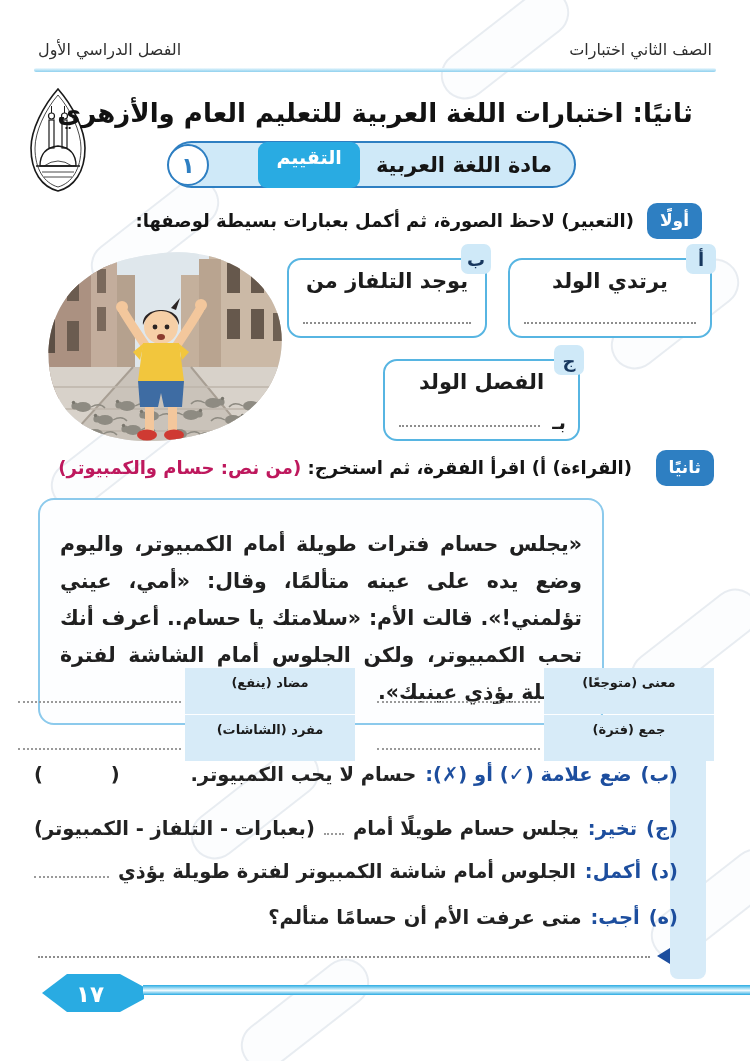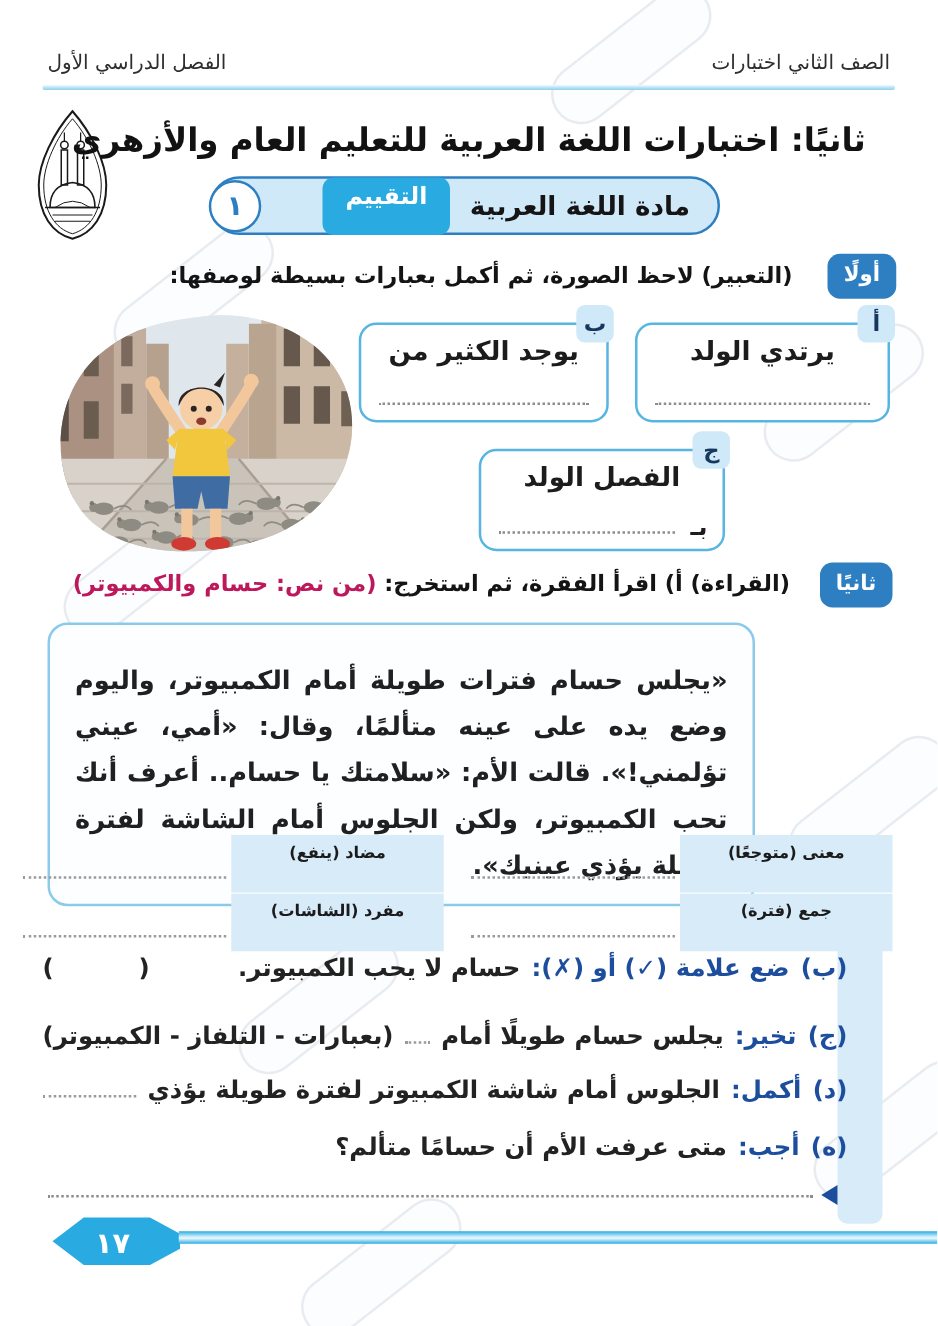--- a/index.html
+++ b/index.html
@@ -27,21 +27,21 @@
           padding:0 22px 0 60px; gap:16px; }
   .pill-subject { font-size:21px; font-weight:bold; color:#151515; white-space:nowrap; }
   .pill-badge { background:#29abe2; color:#ffffff; font-size:19px; font-weight:bold;
                 padding:4px 18px 20px; border-radius:9px; white-space:nowrap; }
   .pill-circle { position:absolute; left:-3px; top:1px; width:42px; height:42px; background:#ffffff;
                  border:2.5px solid #2e7fc2; border-radius:50%; display:flex; align-items:center;
                  justify-content:center; font-size:22px; font-weight:bold; color:#2e7fc2; }
   
   .sec-badge { position:absolute; background:#2e7fc2; color:#fff; font-weight:bold; font-size:17px;
                padding:7px 13px 9px; border-radius:10px; white-space:nowrap; }
-  .sec1-badge { top:203px; right:33px; }
+  .sec1-badge { top:203px; right:48px; }
   .sec2-badge { top:450px; right:36px; }
   .sec1-heading { position:absolute; top:210px; right:116px; font-size:18px; font-weight:bold;
                   color:#141414; white-space:nowrap; }
   .sec2-heading { position:absolute; top:457px; right:118px; font-size:18px; font-weight:bold;
                   color:#141414; white-space:nowrap; }
   .red { color:#be185d; }
   
   .scene { position:absolute; left:33px; top:247px; }
   
   .abox { position:absolute; background:#ffffff; border:2.5px solid #57b5e2; border-radius:14px; }
@@ -210,21 +210,21 @@
     </svg>
   </div>
 
   <div class="abox box-a">
     <span class="abox-tab">أ</span>
     <span class="abox-text">يرتدي الولد</span>
     <span class="abox-dots"></span>
   </div>
   <div class="abox box-b">
     <span class="abox-tab">ب</span>
-    <span class="abox-text">يوجد الكثير من</span>
+    <span class="abox-text">يوجد التلفاز من</span>
     <span class="abox-dots"></span>
   </div>
   <div class="abox box-c">
     <span class="abox-tab">ج</span>
     <span class="abox-text">الفصل الولد</span>
     <span class="abox-prefix">بـ</span>
     <span class="abox-dots"></span>
   </div>
 
   <span class="sec-badge sec2-badge">ثانيًا</span>

